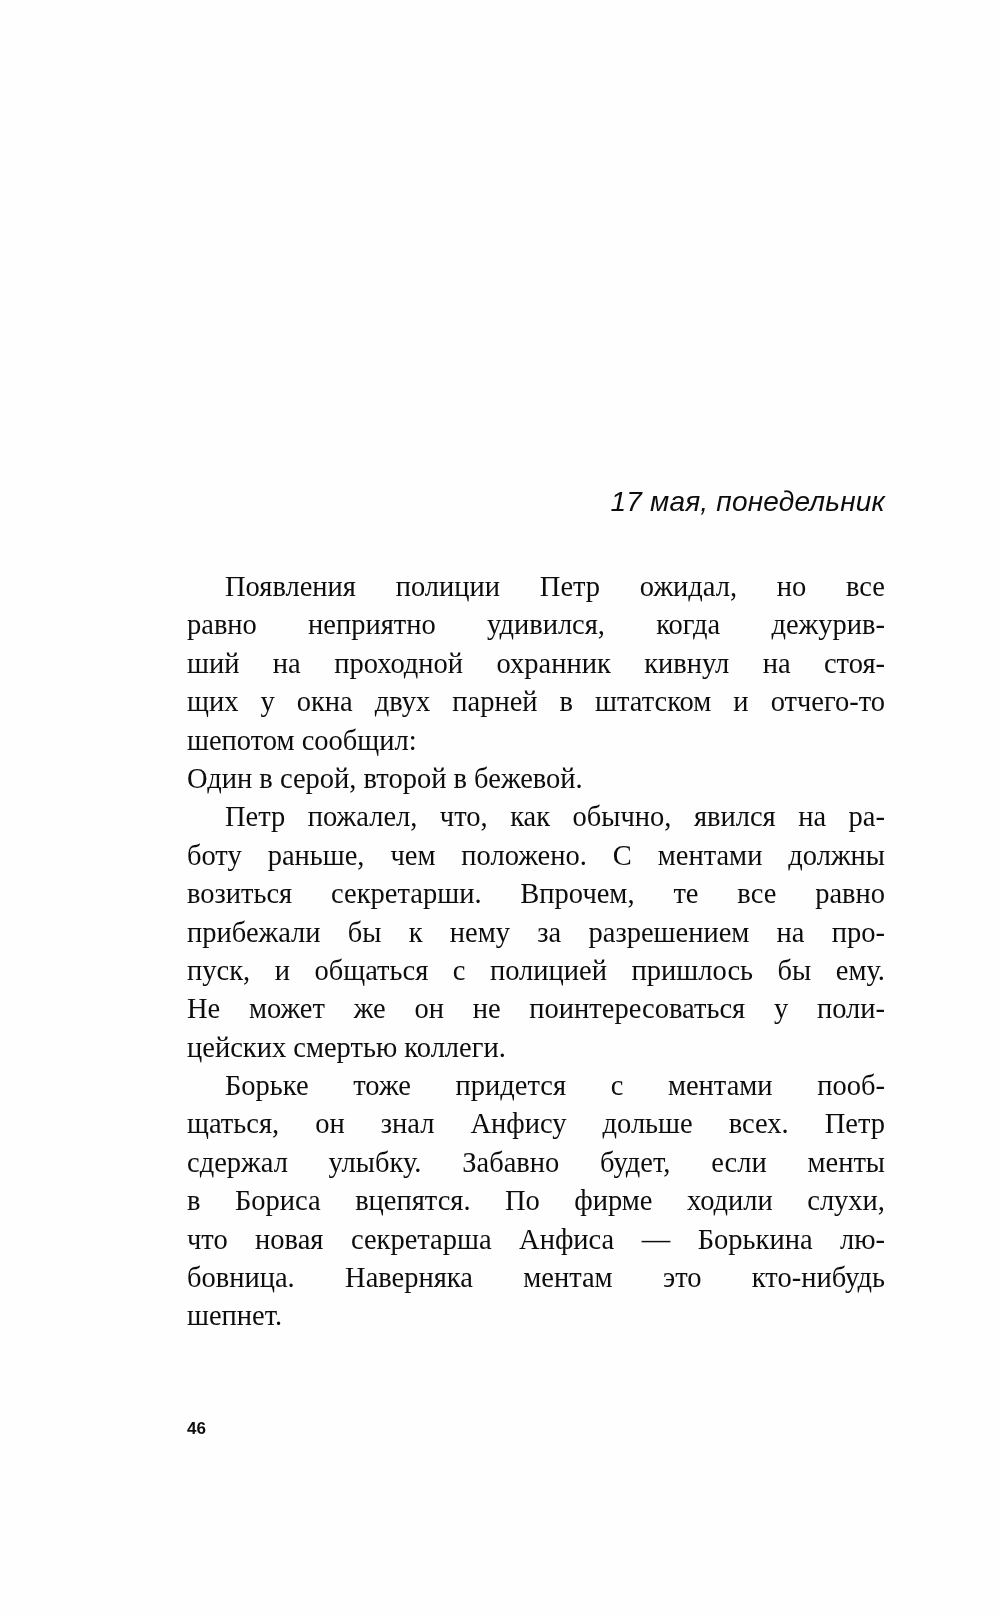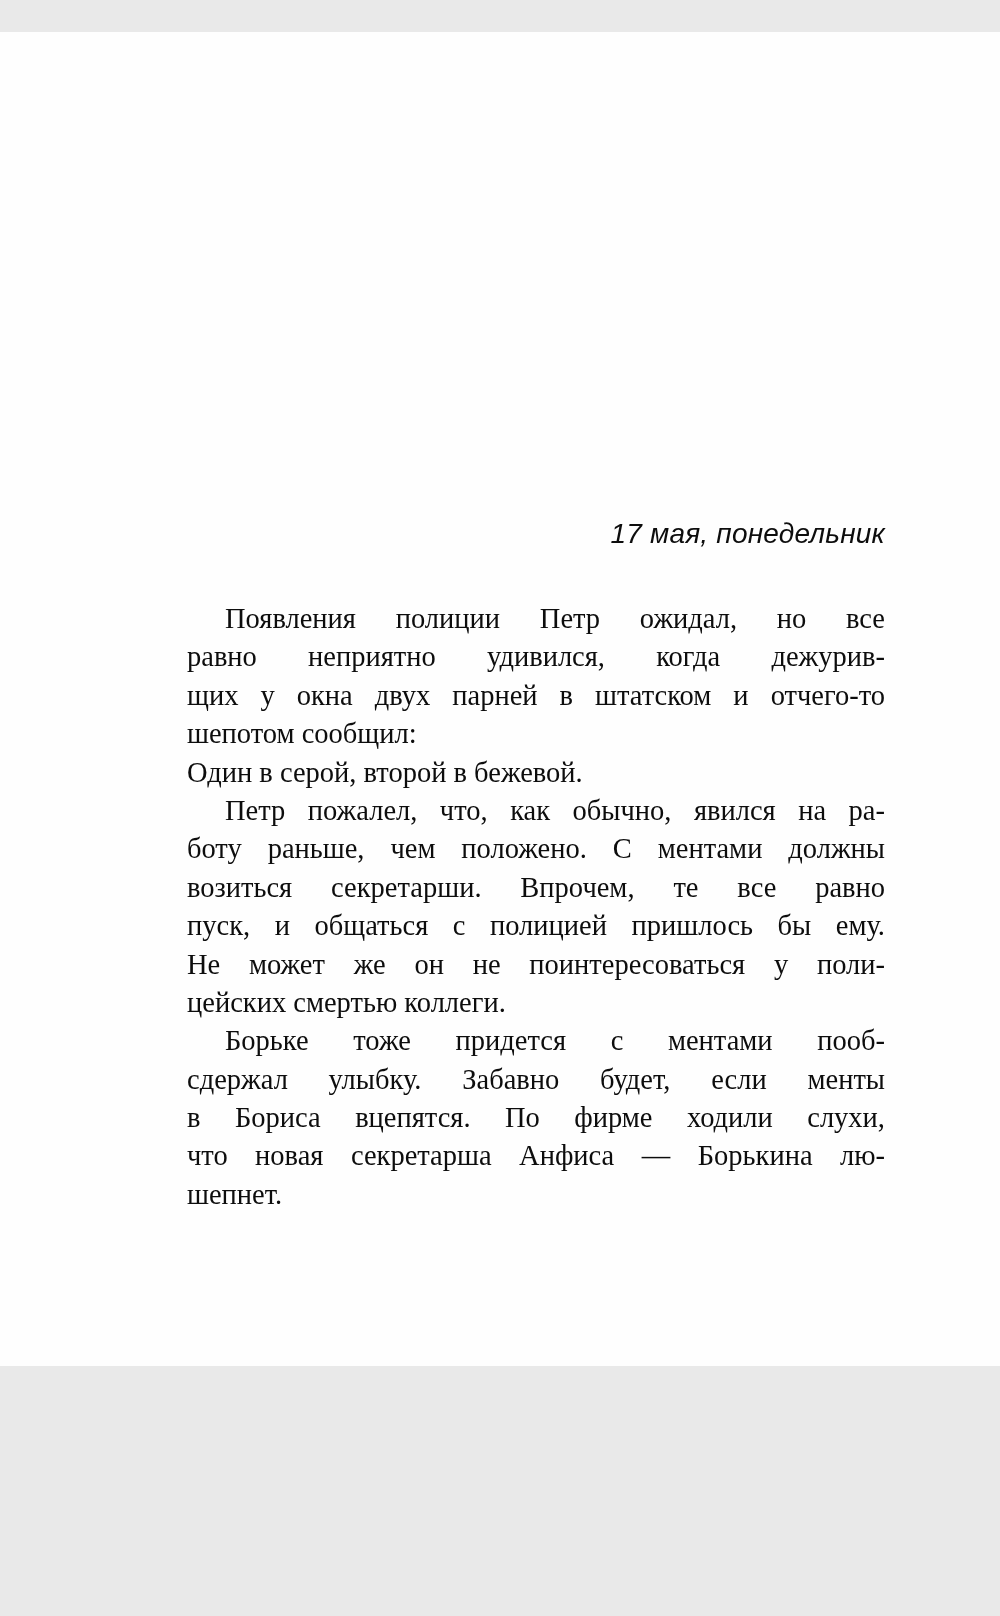--- a/index.html
+++ b/index.html
@@ -7,25 +7,24 @@
     --ink:#0d0d0d;
   }
   html,body{margin:0;padding:0;}
   body{
     width:1000px;height:1616px;
     background:#e9e9e9;
     font-family:"Liberation Serif", serif;
   }
   .page{
     position:relative;
-    width:1000px;height:1334px;
+    width:1000px;height:1616px;
     background:var(--paper);
     color:var(--ink);
     overflow:hidden;
-    margin-top:32px;
   }
   .date-header{
     position:absolute;
     top:486px;
     left:187px;
     width:698px;
     text-align:right;
     font-family:"Liberation Sans", sans-serif;
     font-style:italic;
     font-size:28px;
@@ -70,37 +69,41 @@
 </head>
 <body>
 
 <div class="page">
   <div class="date-header">17 мая, понедельник</div>
 
   <div class="body-text">
       <div class="paragraph">
         <div class="line indent">Появления полиции Петр ожидал, но все</div>
         <div class="line">равно неприятно удивился, когда дежурив-</div>
+        <div class="line">ший на проходной охранник кивнул на стоя-</div>
         <div class="line">щих у окна двух парней в штатском и отчего-то</div>
         <div class="line last">шепотом сообщил:</div>
       </div>
       <div class="paragraph">
         <div class="line last">Один в серой, второй в бежевой.</div>
       </div>
       <div class="paragraph">
         <div class="line indent">Петр пожалел, что, как обычно, явился на ра-</div>
         <div class="line">боту раньше, чем положено. С ментами должны</div>
         <div class="line">возиться секретарши. Впрочем, те все равно</div>
+        <div class="line">прибежали бы к нему за разрешением на про-</div>
         <div class="line">пуск, и общаться с полицией пришлось бы ему.</div>
         <div class="line">Не может же он не поинтересоваться у поли-</div>
         <div class="line last">цейских смертью коллеги.</div>
       </div>
       <div class="paragraph">
         <div class="line indent">Борьке тоже придется с ментами пооб-</div>
+        <div class="line">щаться, он знал Анфису дольше всех. Петр</div>
         <div class="line">сдержал улыбку. Забавно будет, если менты</div>
         <div class="line">в Бориса вцепятся. По фирме ходили слухи,</div>
         <div class="line">что новая секретарша Анфиса — Борькина лю-</div>
+        <div class="line">бовница. Наверняка ментам это кто-нибудь</div>
         <div class="line last">шепнет.</div>
       </div>
     </div>
 
   <div class="page-number">46</div>
 </div>
 
 </body></html>

